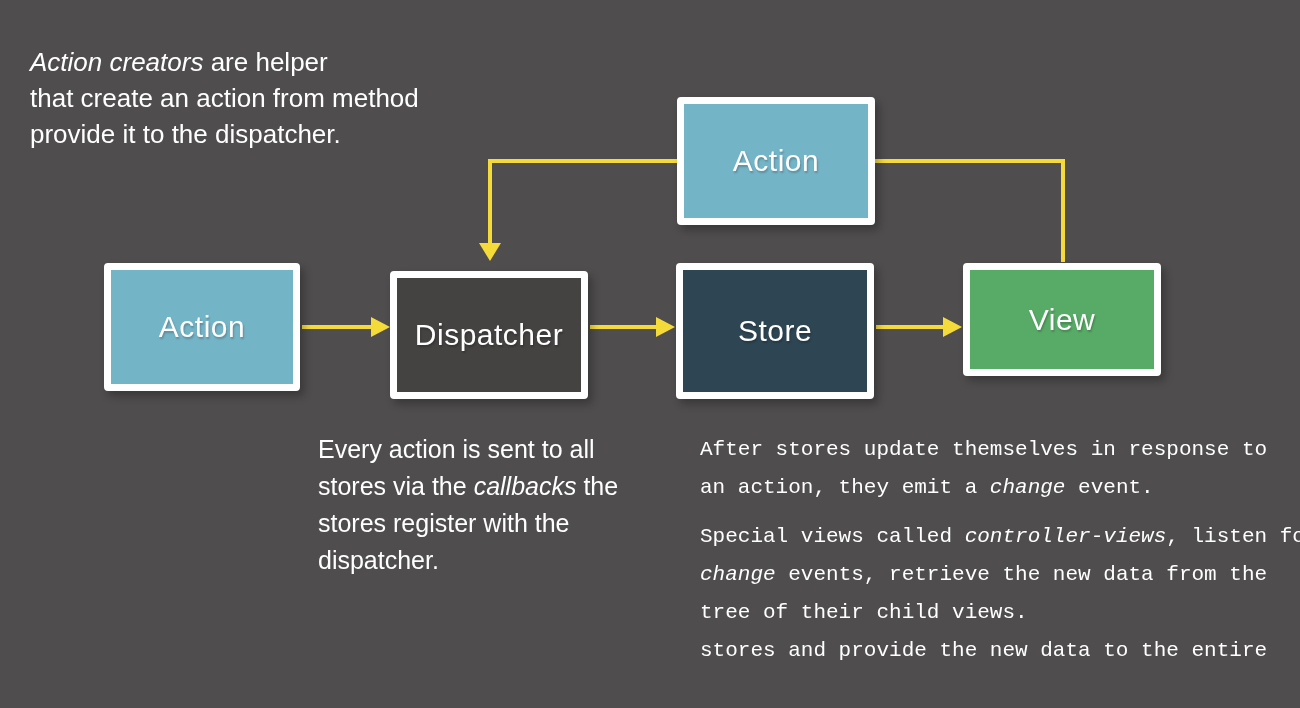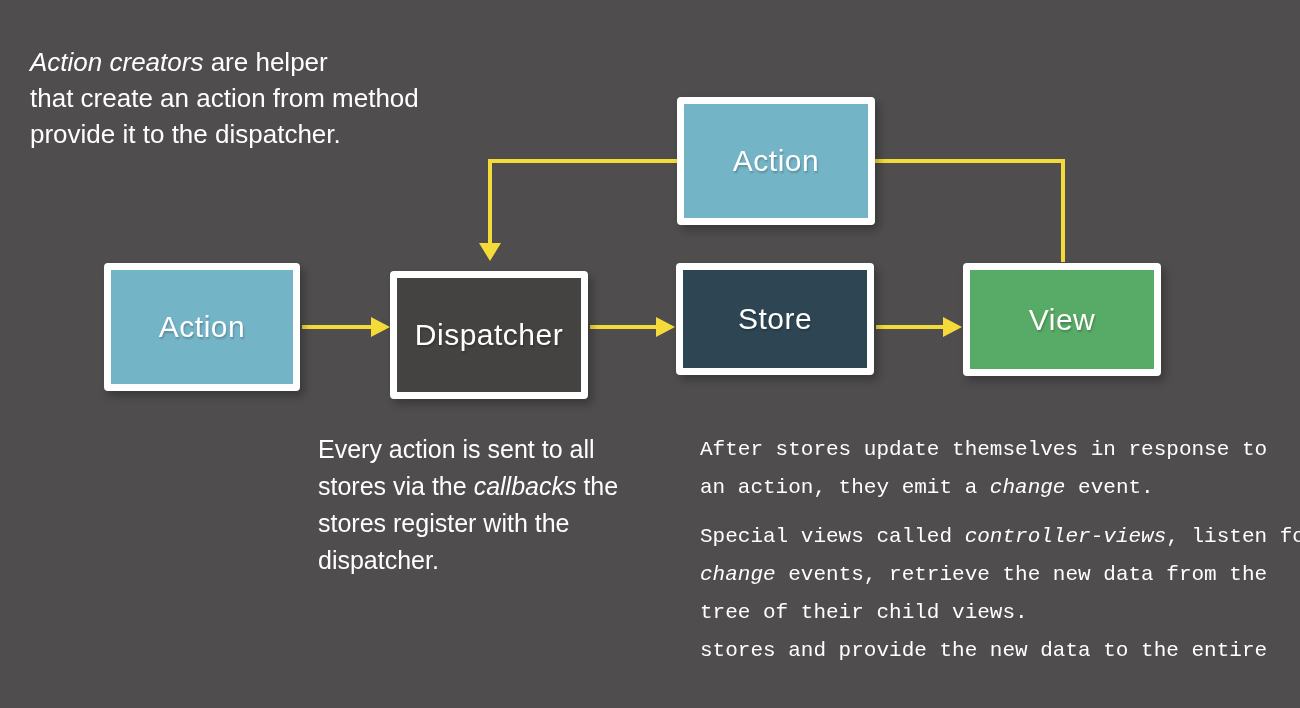--- a/index.html
+++ b/index.html
@@ -24,21 +24,21 @@
     border-radius:4px;
     display:flex; align-items:center; justify-content:center;
     font-weight:normal; font-size:30px; color:var(--c-text);
     box-shadow:4px 5px 8px rgba(0,0,0,0.28);
     text-shadow:1px 2px 2px rgba(0,0,0,0.22);
     letter-spacing:0.5px;
   }
   .n-action-top{left:677px; top:97px;  width:198px; height:128px; background:var(--c-action);}
   .n-action    {left:104px; top:263px; width:196px; height:128px; background:var(--c-action);}
   .n-dispatcher{left:390px; top:263px; width:198px; height:128px; background:var(--c-dispatcher);margin-top:8px;}
-  .n-store     {left:676px; top:263px; width:198px; height:112px; background:var(--c-store);}
+  .n-store     {left:676px; top:263px; width:198px; height:136px; background:var(--c-store);}
   .n-view      {left:963px; top:263px; width:198px; height:113px; background:var(--c-view);}
 
   .note{position:absolute; color:var(--c-text);}
   .note .ln{white-space:nowrap;}
   .it{font-style:italic;}
   .note-left {left:30px;  top:44px;  font-size:26px; line-height:36px;}
   .note-mid  {left:318px; top:431px; font-size:25px; line-height:37px;}
   .note-right{left:700px; top:431px; font-size:21px; line-height:38px;font-family:Liberation Mono, monospace;}
   .note-right .para + .para{margin-top:11px;}
 </style>

